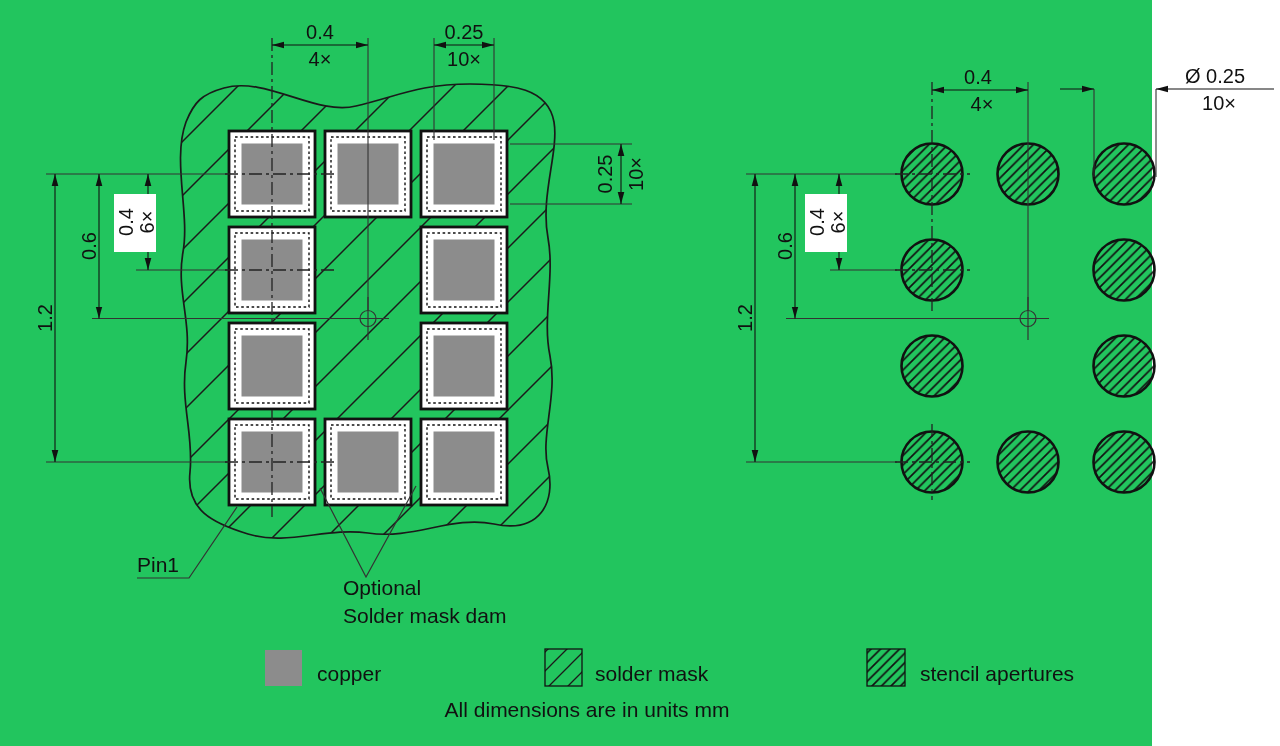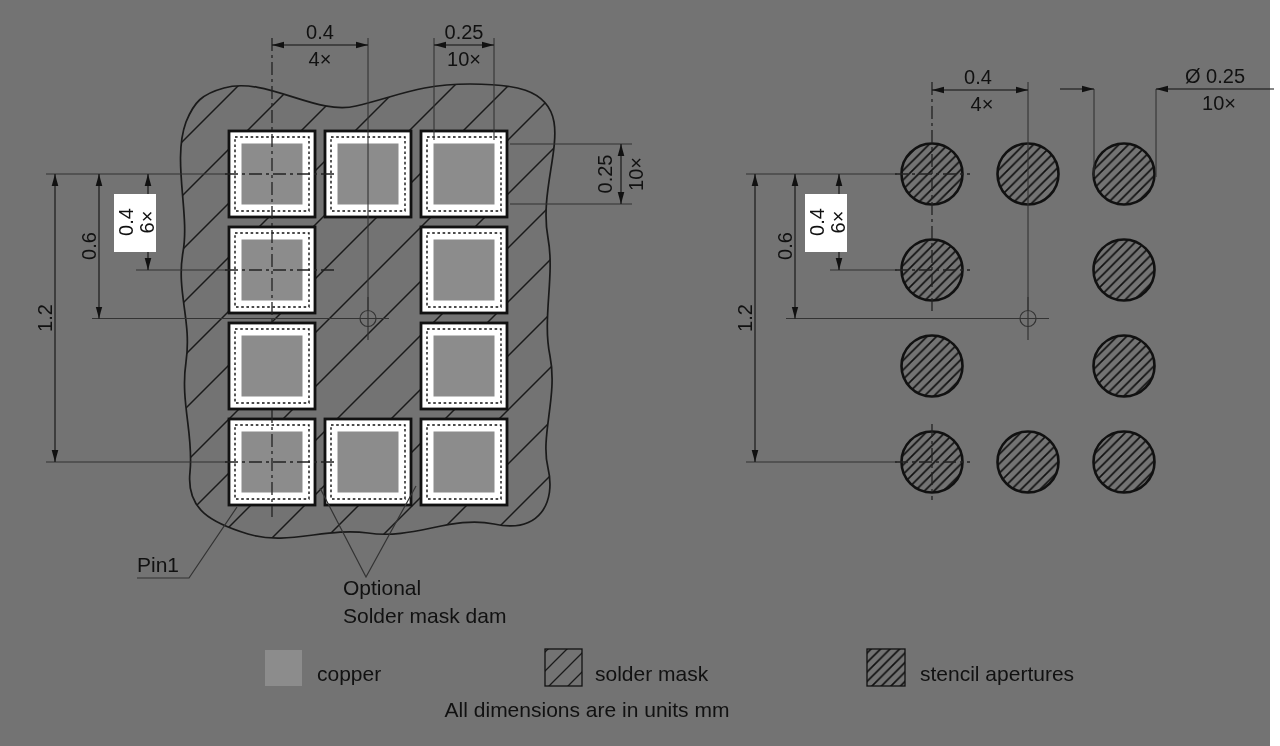--- a/index.html
+++ b/index.html
@@ -1,16 +1,16 @@
 <!DOCTYPE html>
 <html><head>
 <meta charset="utf-8">
 <style>
   html,body{margin:0;padding:0;background:#fff;}
-  .stage{width:1270px;height:746px;position:relative;background:#737373;}
+  .stage{width:1152px;height:746px;position:relative;background:#22c55e;}
   svg{display:block;}
   text{font-family:"Liberation Sans","DejaVu Sans",sans-serif;fill:#111;}
   .dim{font-size:20px;}
   .lbl{font-size:21px;}
 </style>
 </head>
 <body>
 
 <div class="stage">
 <svg width="1280" height="746" viewBox="0 0 1280 746">

